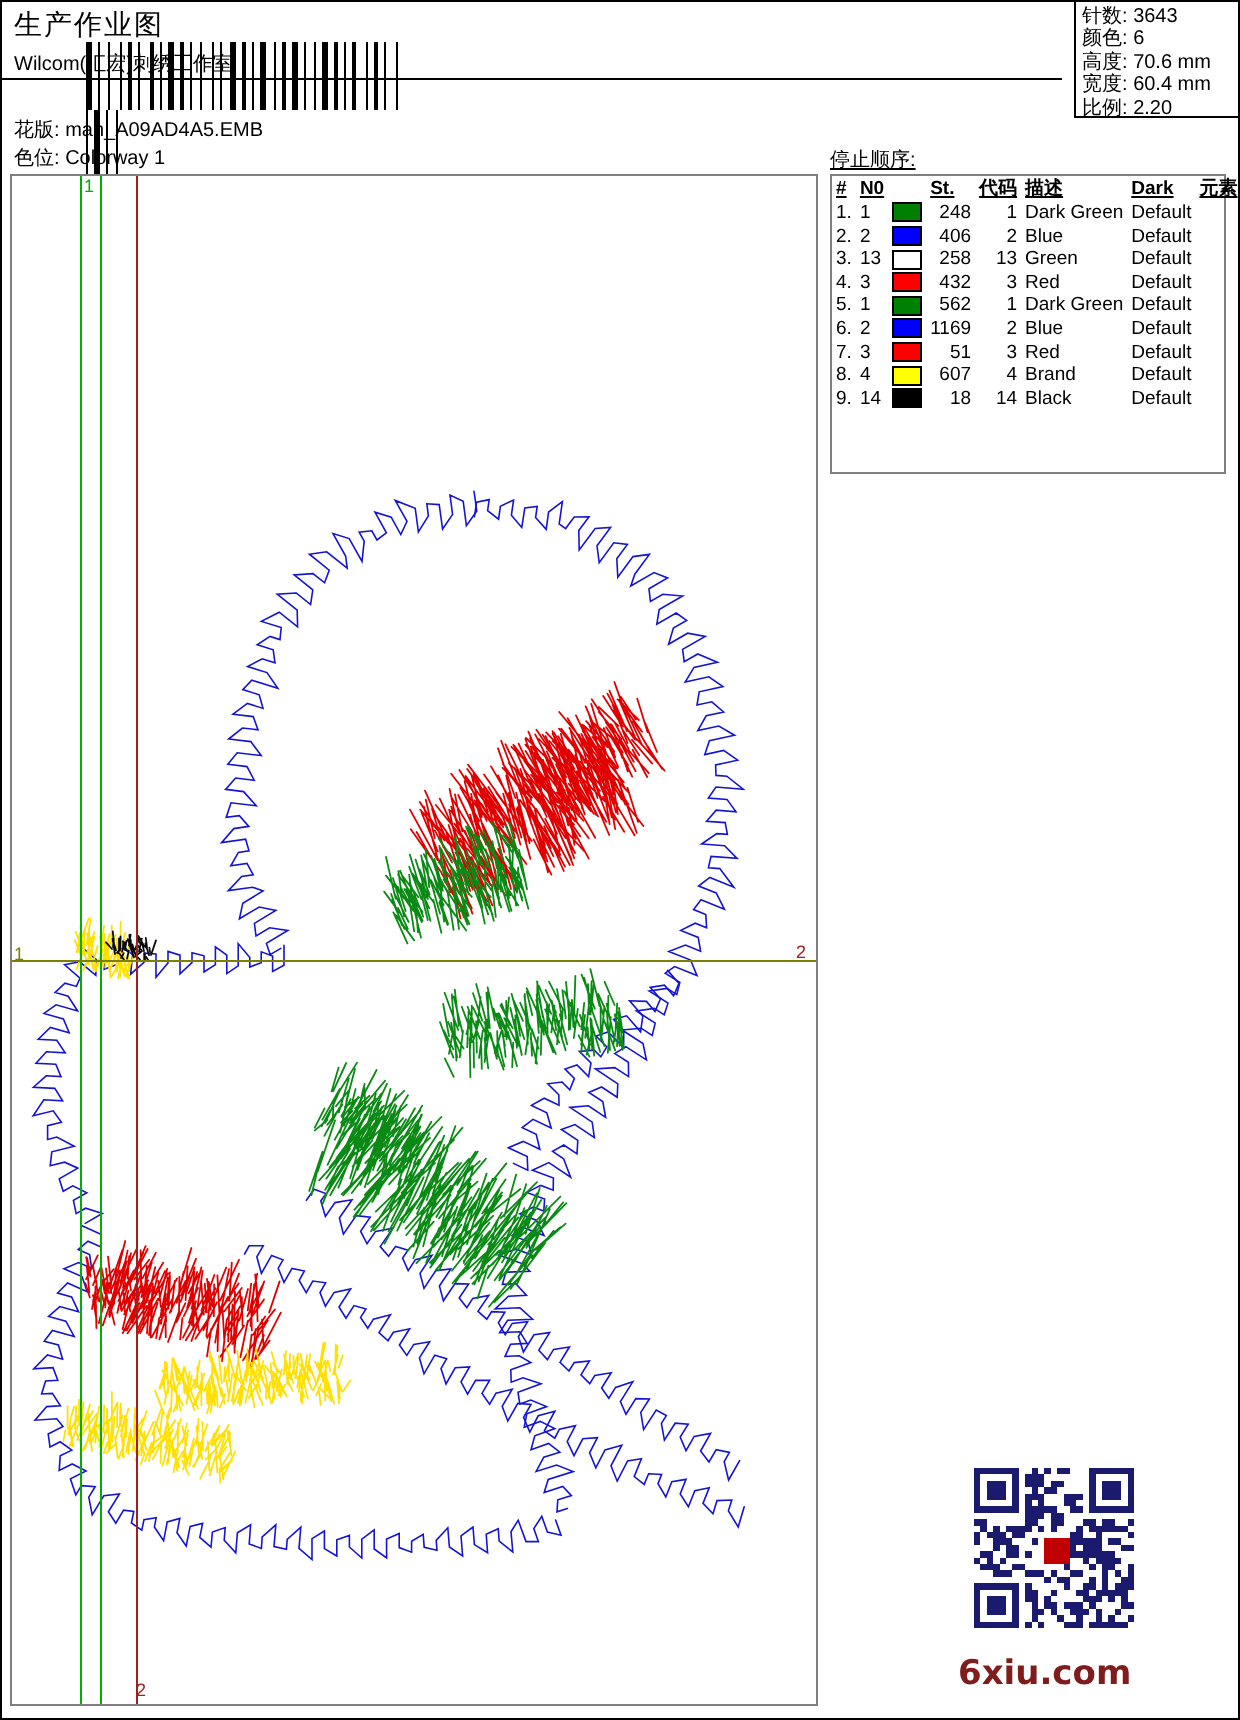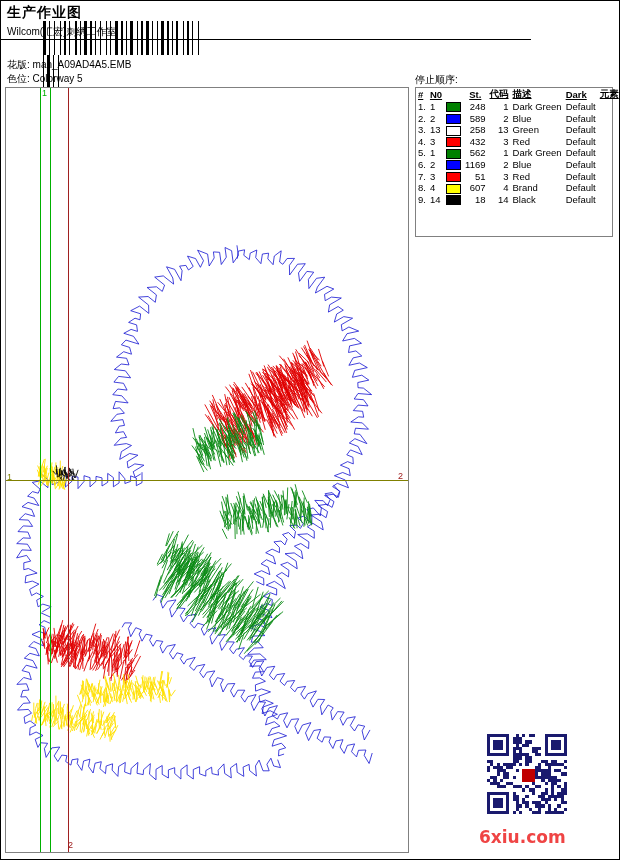--- a/index.html
+++ b/index.html
@@ -15,21 +15,21 @@
   .page{
     position:absolute;
     left:0;top:0;
     width:620px;height:860px;
     border:1px solid #000;
     box-sizing:border-box;
   }
   
   .header-title{
     position:absolute;left:6px;top:3px;
-    font-size:14px;font-weight:bold;
+    font-size:14px;font-weight:normal;
     letter-spacing:1px;
   }
   .header-sub{
     position:absolute;left:6px;top:24px;
     font-size:10px;
   }
   .header-line{
     position:absolute;left:0;top:38px;width:530px;height:1px;background:#000;
   }
   .hdr-row{
@@ -74,20 +74,21 @@
   .stoplist{
     position:absolute;left:414px;top:86px;
     width:198px;height:150px;
     border:1px solid #808080;
     box-sizing:border-box;
     font-size:9.5px;
   }
   .stop-title{
     position:absolute;left:414px;top:72px;
     font-size:10px;
+    text-decoration:underline;
   }
   table.stops{
     border-collapse:collapse;
     width:100%;
     font-size:9.5px;
   }
   table.stops th{
     font-weight:bold;
     text-align:left;
     padding:0 2px;
@@ -107,21 +108,21 @@
     vertical-align:middle;
   }
   td.num{text-align:right;}
   
   .qr{
     position:absolute;left:486px;top:733px;
     width:80px;height:80px;
   }
   .wmark{
     position:absolute;left:478px;top:826px;
-    font-size:17px;font-weight:bold;color:#ef4444;
+    font-size:17px;font-weight:bold;color:#7f1d1d;
     font-family:"DejaVu Sans", sans-serif;
   }
   svg{display:block;}
 </style>
 </head>
 <body>
 
 <div class="page">
 
   <div class="header-title">生产作业图</div>
@@ -131,33 +132,55 @@
   <div class="barcode">
     <i style="width:3px"></i><i style="width:1px;background:transparent"></i><i style="width:1px"></i><i style="width:2px;background:transparent"></i><i style="width:1px"></i><i style="width:3px;background:transparent"></i><i style="width:1px"></i><i style="width:1px;background:transparent"></i><i style="width:2px"></i><i style="width:1px;background:transparent"></i><i style="width:1px"></i><i style="width:3px;background:transparent"></i><i style="width:2px"></i><i style="width:1px;background:transparent"></i><i style="width:1px"></i><i style="width:1px;background:transparent"></i><i style="width:3px"></i><i style="width:1px;background:transparent"></i><i style="width:2px"></i><i style="width:1px;background:transparent"></i><i style="width:1px"></i><i style="width:2px;background:transparent"></i><i style="width:1px"></i><i style="width:3px;background:transparent"></i><i style="width:1px"></i><i style="width:1px;background:transparent"></i><i style="width:1px"></i><i style="width:2px;background:transparent"></i><i style="width:3px"></i><i style="width:1px;background:transparent"></i><i style="width:2px"></i><i style="width:1px;background:transparent"></i><i style="width:1px"></i><i style="width:1px;background:transparent"></i><i style="width:3px"></i><i style="width:2px;background:transparent"></i><i style="width:1px"></i><i style="width:1px;background:transparent"></i><i style="width:2px"></i><i style="width:1px;background:transparent"></i><i style="width:3px"></i><i style="width:1px;background:transparent"></i><i style="width:1px"></i><i style="width:2px;background:transparent"></i><i style="width:1px"></i><i style="width:1px;background:transparent"></i><i style="width:3px"></i><i style="width:1px;background:transparent"></i><i style="width:2px"></i><i style="width:1px;background:transparent"></i><i style="width:1px"></i><i style="width:1px;background:transparent"></i><i style="width:2px"></i><i style="width:3px;background:transparent"></i><i style="width:1px"></i><i style="width:1px;background:transparent"></i><i style="width:2px"></i><i style="width:1px;background:transparent"></i><i style="width:1px"></i><i style="width:3px;background:transparent"></i><i style="width:1px"></i><i style="width:2px;background:transparent"></i><i style="width:1px"></i><i style="width:1px;background:transparent"></i><i style="width:3px"></i><i style="width:1px;background:transparent"></i><i style="width:1px"></i><i style="width:2px;background:transparent"></i><i style="width:1px"></i><i style="width:1px;background:transparent"></i>
   </div>
 
   <div class="hdr-row" style="left:6px;top:57px;text-align:center;">
     <span class="lbl">花版:</span>
     <span>man_A09AD4A5.EMB</span>
   </div>
   <div class="hdr-row" style="left:6px;top:71px;">
     <span class="lbl">色位:</span>
-    <span>Colorway 5</span>
-  </div>
-
+    <span>Colorway 1</span>
+  </div>
+
+  <div class="info-box">
+    <div>
+      <span>针数:</span>
+      <span>3643</span>
+    </div>
+    <div>
+      <span>颜色:</span>
+      <span>6</span>
+    </div>
+    <div>
+      <span>高度:</span>
+      <span>70.6 mm</span>
+    </div>
+    <div>
+      <span>宽度:</span>
+      <span>60.4 mm</span>
+    </div>
+    <div>
+      <span>比例:</span>
+      <span>2.20</span>
+    </div>
+  </div>
 
   <div class="stop-title">停止顺序:</div>
   <div class="stoplist">
     <table class="stops">
       <thead>
         <tr>
           <th>#</th>
           <th>N0</th>
           <th></th>
-          <th style="text-align:center">St.</th>
+          <th style="text-align:left">St.</th>
           <th>代码</th>
           <th>描述</th>
           <th>Dark</th>
           <th>元素</th>
         </tr>
       </thead>
       <tbody>
           <tr>
             <td>1.</td>
             <td>1</td>
@@ -165,21 +188,21 @@
             <td class="num">248</td>
             <td class="num">1</td>
             <td>Dark Green</td>
             <td>Default</td>
             <td></td>
           </tr>
           <tr>
             <td>2.</td>
             <td>2</td>
             <td><span class="sw" style="background: rgb(0, 0, 255);"></span></td>
-            <td class="num">589</td>
+            <td class="num">406</td>
             <td class="num">2</td>
             <td>Blue</td>
             <td>Default</td>
             <td></td>
           </tr>
           <tr>
             <td>3.</td>
             <td>13</td>
             <td><span class="sw" style="background: rgb(255, 255, 255);"></span></td>
             <td class="num">258</td>

